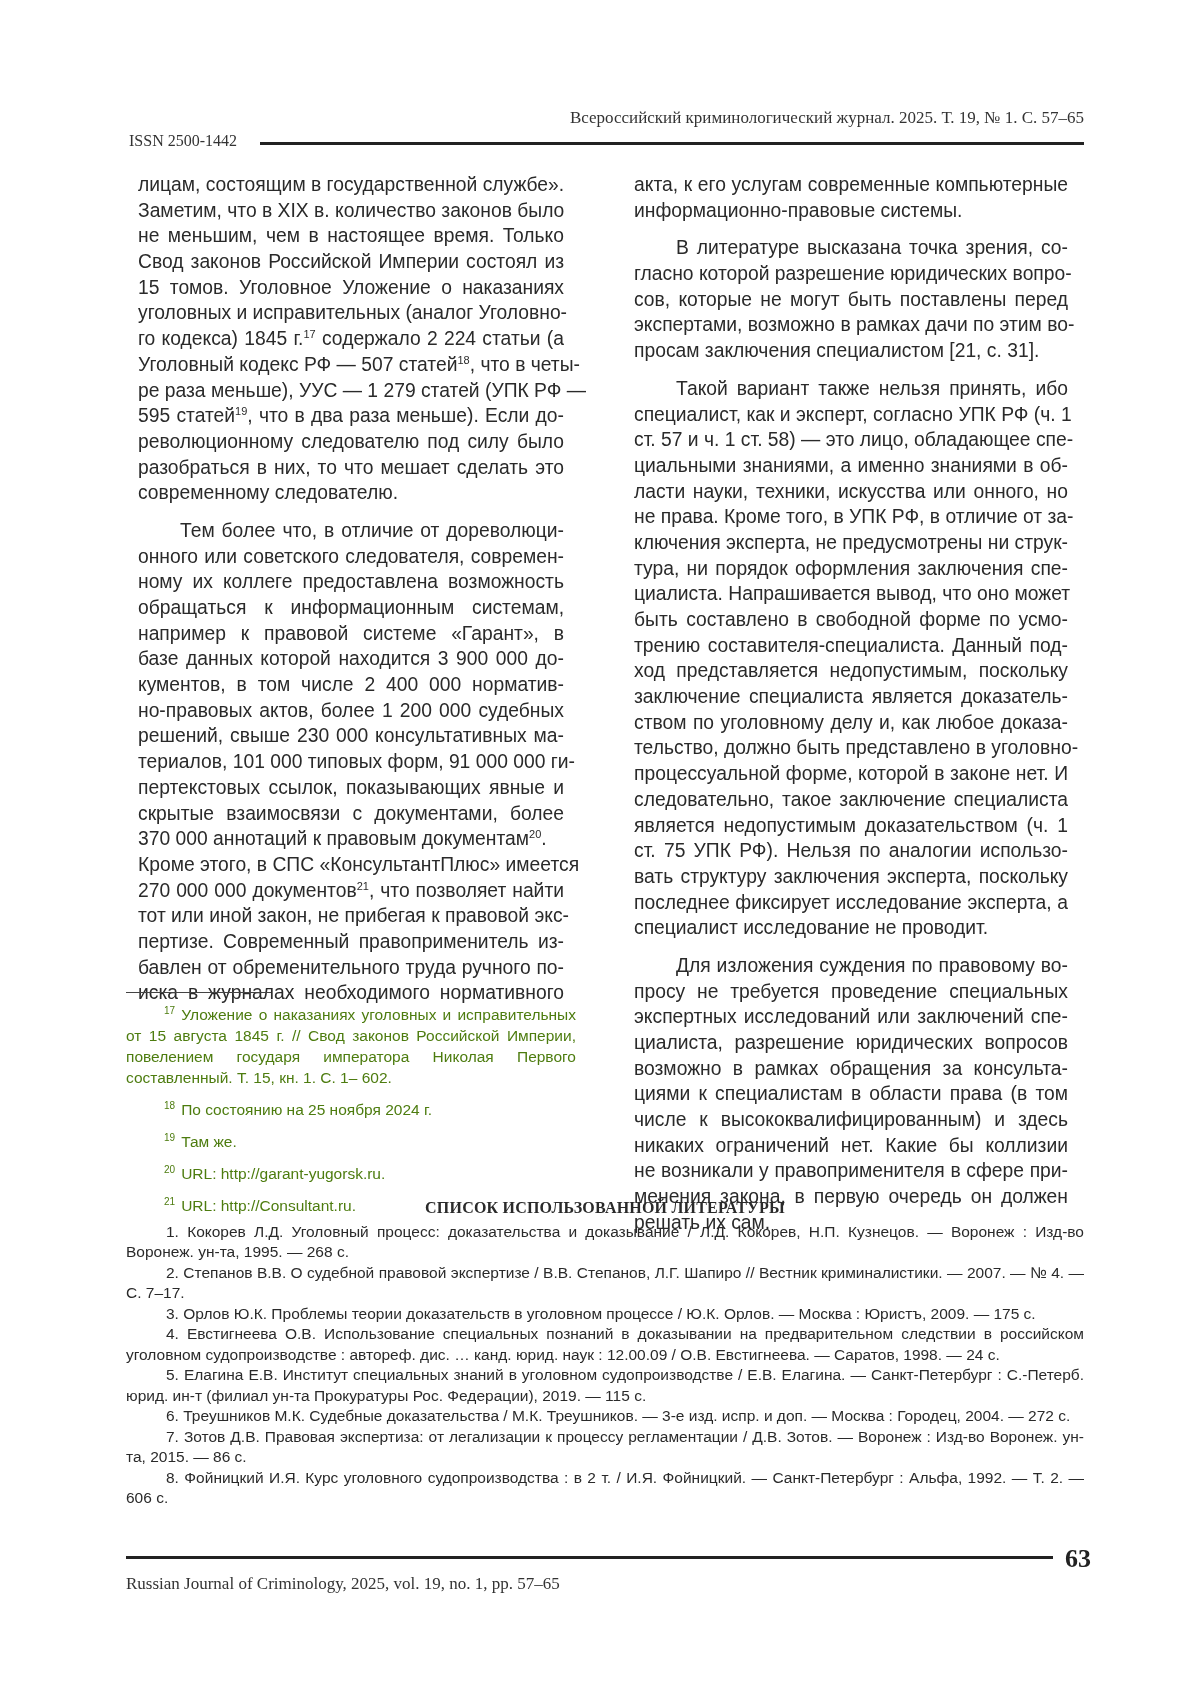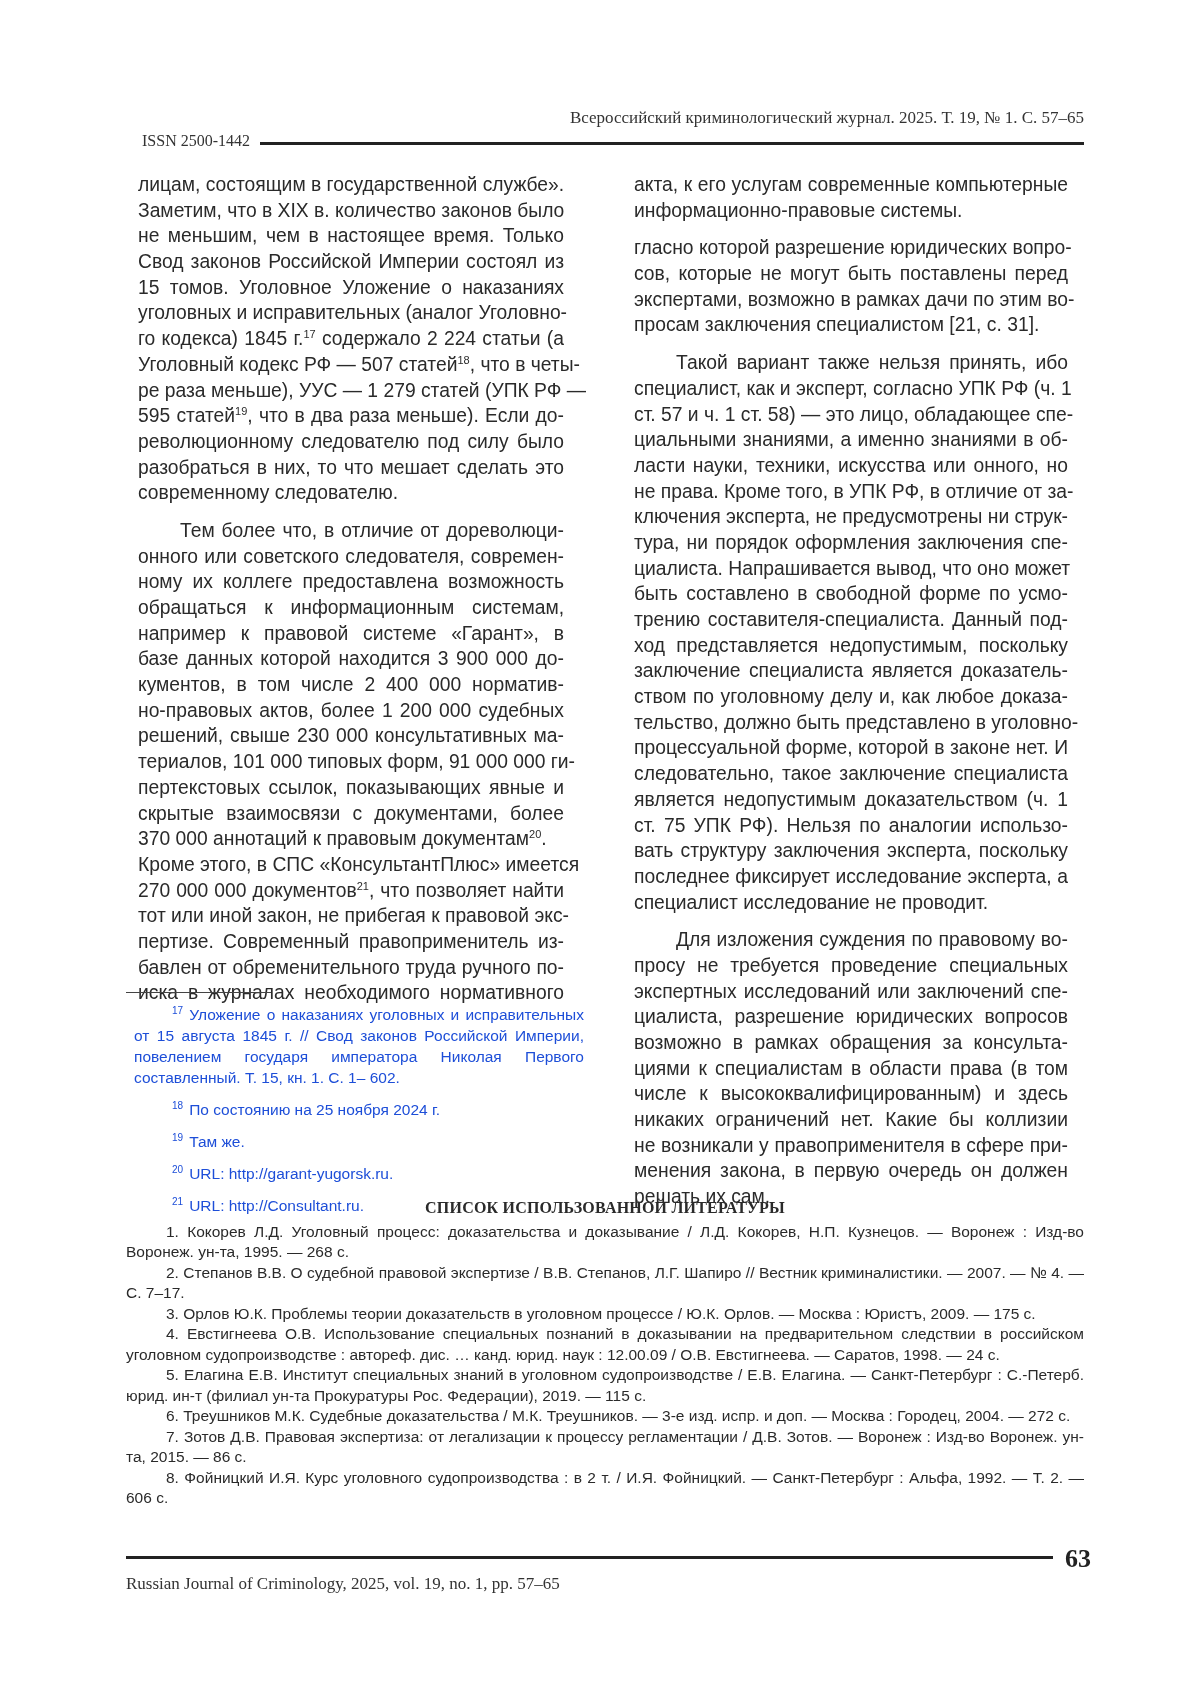--- a/index.html
+++ b/index.html
@@ -2,33 +2,33 @@
 <html><head>
 <meta charset="utf-8">
 <style>
   html, body { margin: 0; padding: 0; background: #ffffff; }
   body { width: 1200px; height: 1697px; position: relative; overflow: hidden;
          font-family: "Liberation Sans", "DejaVu Sans", sans-serif; color: #2a2a2a; }
   .serif { font-family: "Liberation Serif", "DejaVu Serif", serif; }
 
   .running-head { position: absolute; left: 126px; top: 108px; width: 958px; height: 40px; }
   .rh-journal { position: absolute; right: 0; top: 0; font-size: 17px; color: #333; white-space: nowrap; }
-  .rh-issn { position: absolute; left: 16px; top: 24px; font-size: 16px; color: #333; white-space: nowrap; }
+  .rh-issn { position: absolute; left: 3px; top: 24px; font-size: 16px; color: #333; white-space: nowrap; }
   .rh-rule { position: absolute; left: 134px; right: 0; top: 34px; height: 3px; background: #222; }
 
   .col { position: absolute; top: 160px; font-size: 19.3px; line-height: 25.7px; text-align: justify; }
   .col-left { left: 126px; width: 450px; }
   .col-right { left: 622px; width: 458px; }
   .col p { margin: 12px; }
   .line { display: block; text-align: justify; text-align-last: justify; height: 25.7px; white-space: nowrap; }
   .line.last { text-align-last: left; }
   sup { font-size: 11px; line-height: 0; vertical-align: 7px; }
 
   .fn-rule { position: absolute; left: 126px; top: 992px; width: 145px; height: 1px; background: #444; }
-  .footnotes { position: absolute; left: 134px; top: 1000px; width: 450px; font-size: 15.5px; line-height: 21px; color: #1d4ed8; }
+  .footnotes { position: absolute; left: 126px; top: 1000px; width: 450px; font-size: 15.5px; line-height: 21px; color: #4d7c0f; }
   .fn { margin: 0 0 7px 0; }
   .fn .num { font-size: 10px; vertical-align: 6px; margin-right: 6px; }
   .fn.first { text-indent: 38px; text-align: justify; }
   .fn.short { padding-left: 38px; }
 
   .refs { position: absolute; left: 126px; top: 1198px; width: 958px; font-size: 15.5px; line-height: 20.5px; color: #2a2a2a; }
   .refs-title { text-align: center; font-weight: bold; font-size: 16px; letter-spacing: 0.2px; margin-bottom: 3px; }
   .ref { margin: 0; text-indent: 40px; text-align: justify; }
 
   .footer { position: absolute; left: 126px; top: 1548px; width: 965px; height: 50px; }
@@ -83,20 +83,21 @@
     <span class="line">иска в журналах необходимого нормативного</span>
   </p>
 </div>
 
 <div class="col col-right">
   <p>
     <span class="line">акта, к его услугам современные компьютерные</span>
     <span class="line last">информационно-правовые системы.</span>
   </p>
   <p>
+    <span class="line" style="padding-left:42px;box-sizing:border-box;">В литературе высказана точка зрения, со-</span>
     <span class="line">гласно которой разрешение юридических вопро-</span>
     <span class="line">сов, которые не могут быть поставлены перед</span>
     <span class="line">экспертами, возможно в рамках дачи по этим во-</span>
     <span class="line last">просам заключения специалистом [21, с. 31].</span>
   </p>
   <p>
     <span class="line" style="padding-left:42px;box-sizing:border-box;">Такой вариант также нельзя принять, ибо</span>
     <span class="line">специалист, как и эксперт, согласно УПК РФ (ч. 1</span>
     <span class="line">ст. 57 и ч. 1 ст. 58) — это лицо, обладающее спе-</span>
     <span class="line">циальными знаниями, а именно знаниями в об-</span>

